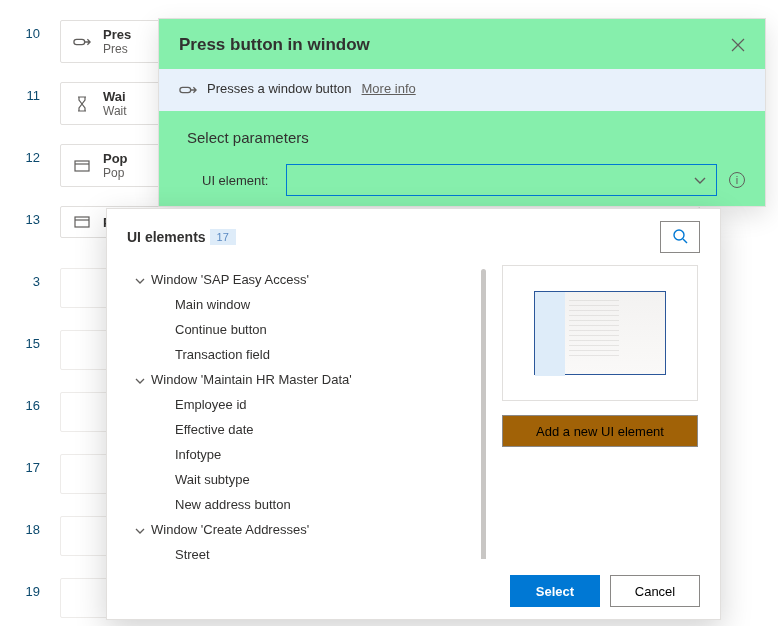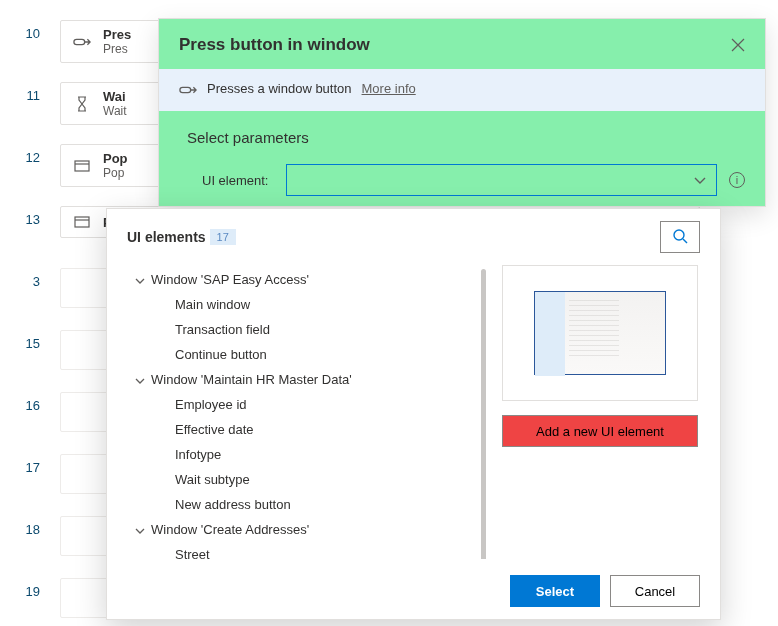--- a/index.html
+++ b/index.html
@@ -206,21 +206,21 @@
       position:absolute;
       left:34px; top:8px;
       width: 50px; height: 60px;
       background: repeating-linear-gradient(#d2d0ce, #d2d0ce 1px, transparent 1px, transparent 5px);
       opacity: 0.5;
     }
     .add-btn {
       width: 196px;
       height: 32px;
       border: 1px solid #8a8886;
-      background: #ef4444;
+      background: #a16207;
       font-size: 13px;
       cursor: pointer;
       display:flex; align-items:center; justify-content:center;
     }
 
     .picker-footer {
       display:flex;
       justify-content:flex-end;
       gap: 10px;
       padding: 12px 20px;
@@ -387,24 +387,24 @@
     <div class="tree-item group">
           <span class="expand-icon"><svg viewBox="0 0 10 6" width="10" height="6">
               <path d="M1 1 L5 5 L9 1" fill="none" stroke="currentColor" stroke-width="1.3"></path>
             </svg></span>
           <span>Window 'SAP Easy Access'</span>
         </div>
         <div class="tree-item leaf">
           <span>Main window</span>
         </div>
         <div class="tree-item leaf">
+          <span>Continue button</span>
+        </div>
+        <div class="tree-item leaf">
           <span>Transaction field</span>
-        </div>
-        <div class="tree-item leaf">
-          <span>Continue button</span>
         </div>
         <div class="tree-item group">
           <span class="expand-icon"><svg viewBox="0 0 10 6" width="10" height="6">
               <path d="M1 1 L5 5 L9 1" fill="none" stroke="currentColor" stroke-width="1.3"></path>
             </svg></span>
           <span>Window 'Maintain HR Master Data'</span>
         </div>
         <div class="tree-item leaf">
           <span>Employee id</span>
         </div>

